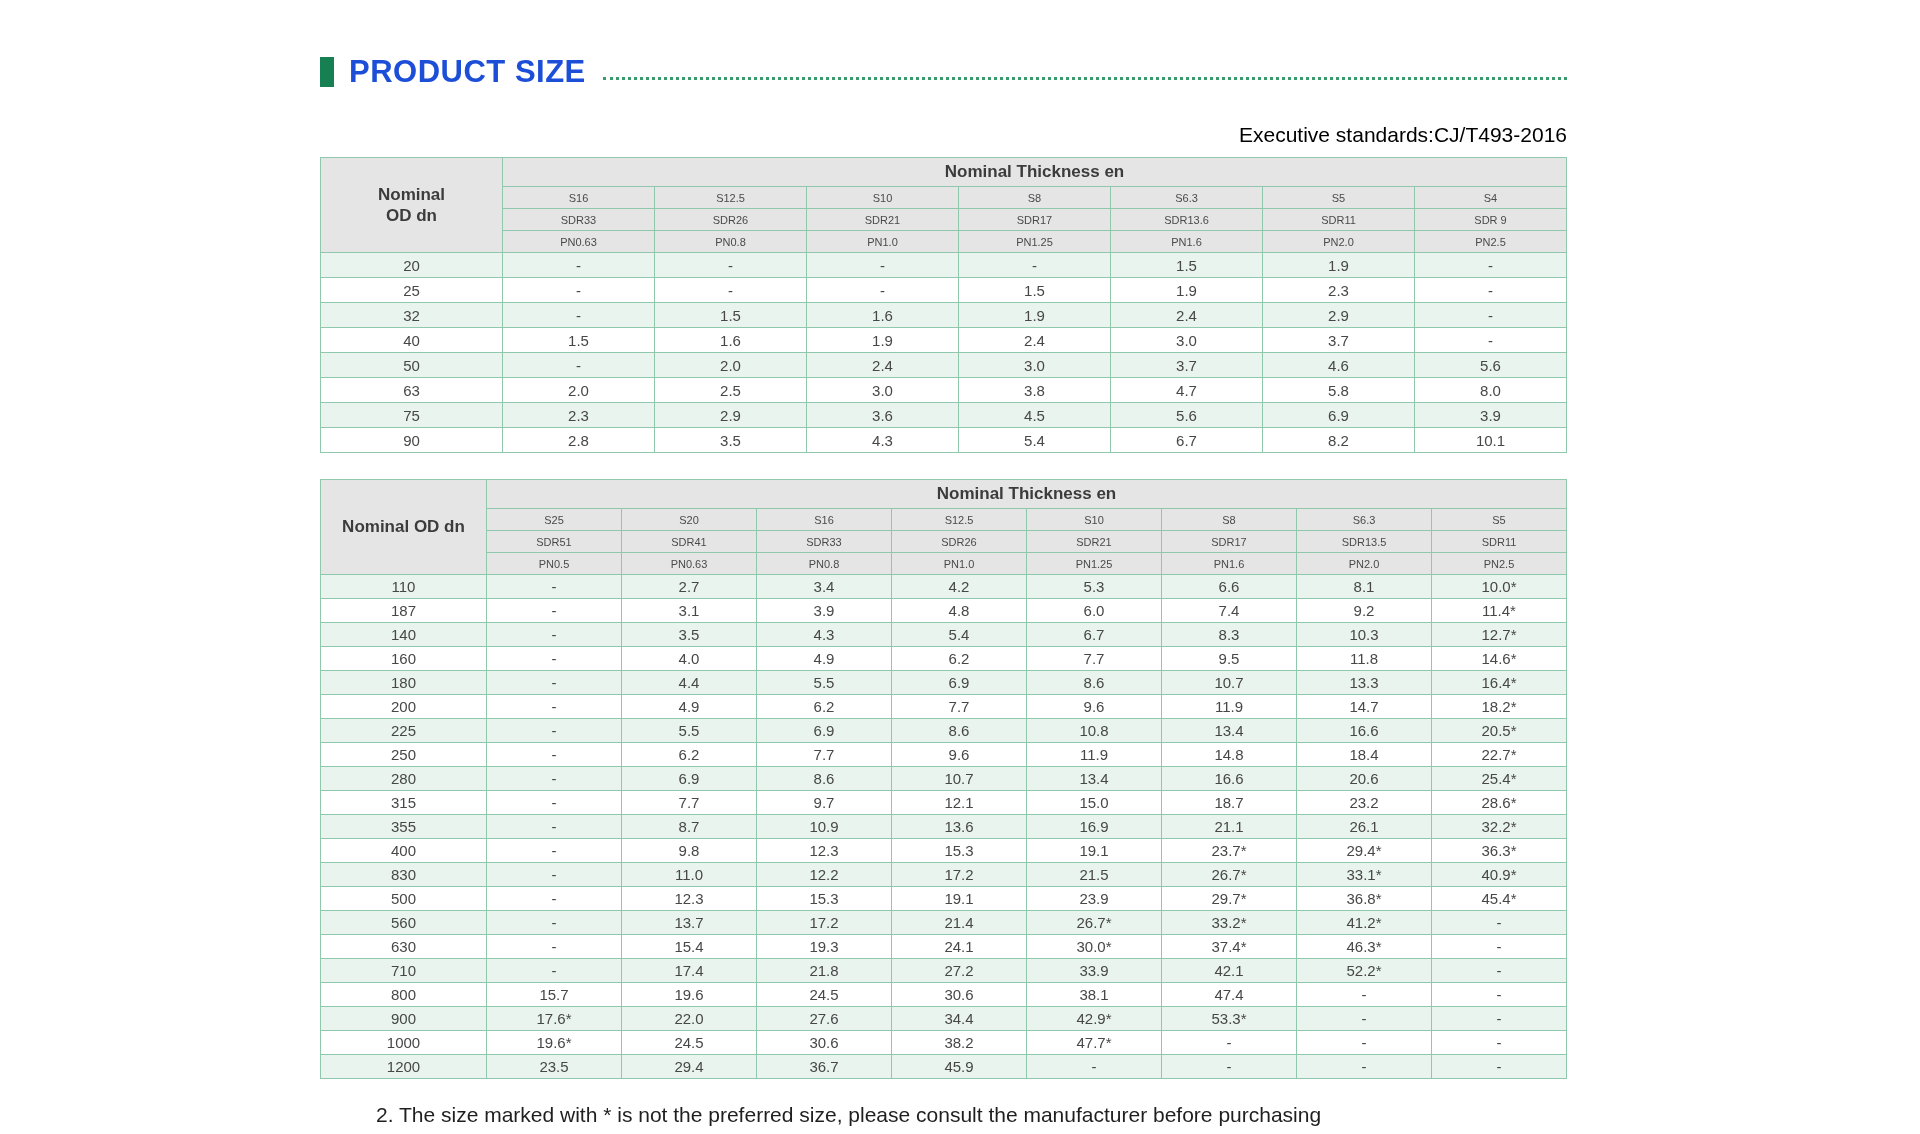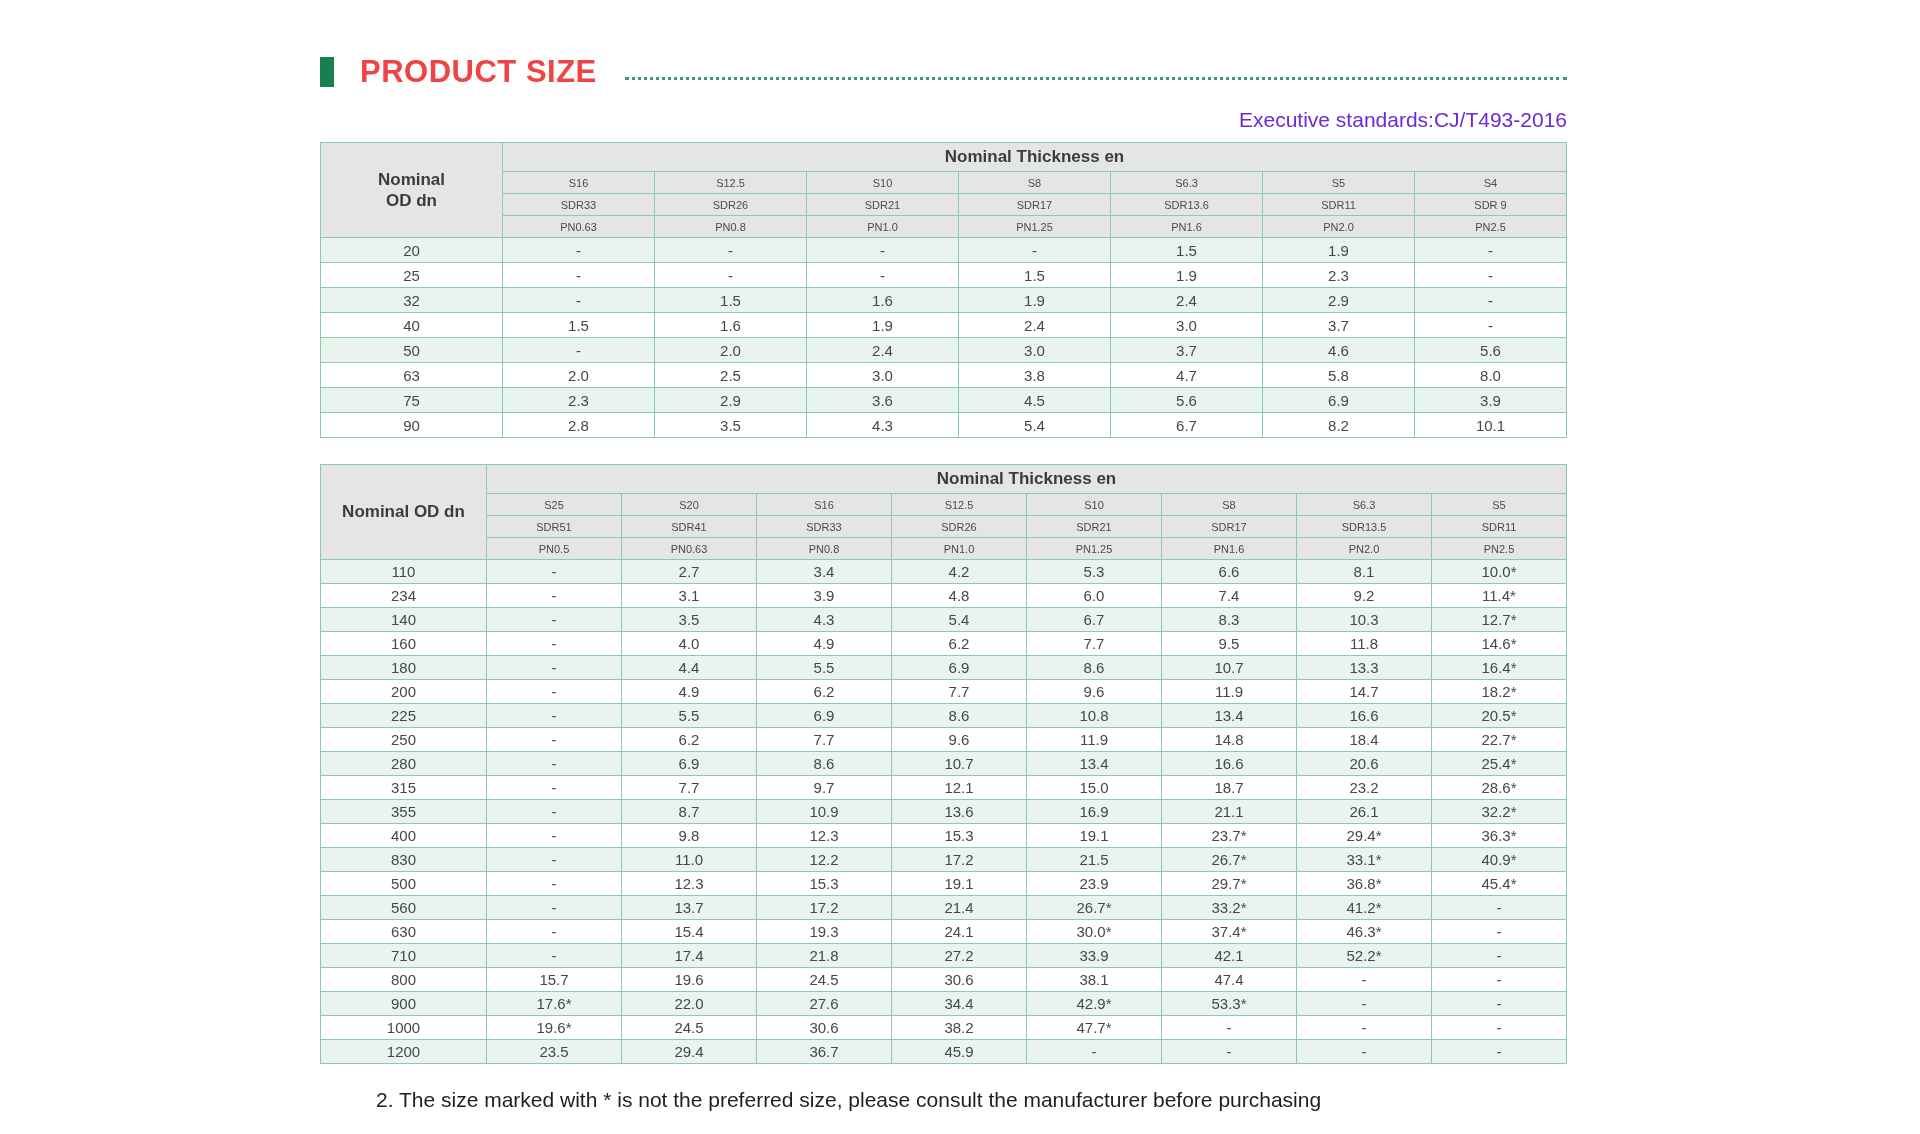--- a/index.html
+++ b/index.html
@@ -1,24 +1,24 @@
 <!DOCTYPE html>
 <html><head>
 <meta charset="utf-8">
 <style>
   html,body{margin:0;padding:0;background:#ffffff;width:1920px;height:1134px;overflow:hidden;
     font-family:"Liberation Sans",sans-serif;}
   .content{position:absolute;left:320px;top:0;width:1247px;}
   
   .title-row{display:flex;align-items:center;margin-top:54px;height:36px;}
   .bullet{width:14px;height:30px;background:#178052;margin-right:10px;flex:0 0 auto;}
-  .page-title{font-size:31px;font-weight:800;color:#ef4444;letter-spacing:0.5px;margin:16px;white-space:nowrap;}
+  .page-title{font-size:31px;font-weight:800;color:#1d4ed8;letter-spacing:0.5px;margin:5px;white-space:nowrap;}
   .dotted{flex:1 1 auto;border-bottom:3px dotted #3a9a6e;margin:0 0 2px 12px;height:14px;}
   
-  .standard{margin-top:18px;margin-bottom:10px;text-align:right;font-size:21px;color:#6d28d9;}
+  .standard{margin-top:33px;margin-bottom:10px;text-align:right;font-size:21px;color:#000000;}
   
   table{border-collapse:collapse;width:100%;table-layout:fixed;color:#474747;}
   th,td{border:1px solid #8fc8ac;text-align:center;padding:0;font-weight:400;overflow:hidden;}
   thead th{background:#e5e5e5;}
   tr.nt-row th{height:28px;font-size:17px;}
   th.nt{font-weight:700;color:#3c3c3c;}
   th.od{font-weight:700;color:#3c3c3c;font-size:17px;line-height:1.25;}
   tr.sub th{height:21px;font-size:11px;color:#4a4a4a;}
   tbody td{font-size:15px;}
   table.t1 tbody td{height:24px;}
@@ -212,21 +212,21 @@
           <td>-</td>
           <td>2.7</td>
           <td>3.4</td>
           <td>4.2</td>
           <td>5.3</td>
           <td>6.6</td>
           <td>8.1</td>
           <td>10.0*</td>
         </tr>
         <tr>
-          <td class="dn">234</td>
+          <td class="dn">187</td>
           <td>-</td>
           <td>3.1</td>
           <td>3.9</td>
           <td>4.8</td>
           <td>6.0</td>
           <td>7.4</td>
           <td>9.2</td>
           <td>11.4*</td>
         </tr>
         <tr>

